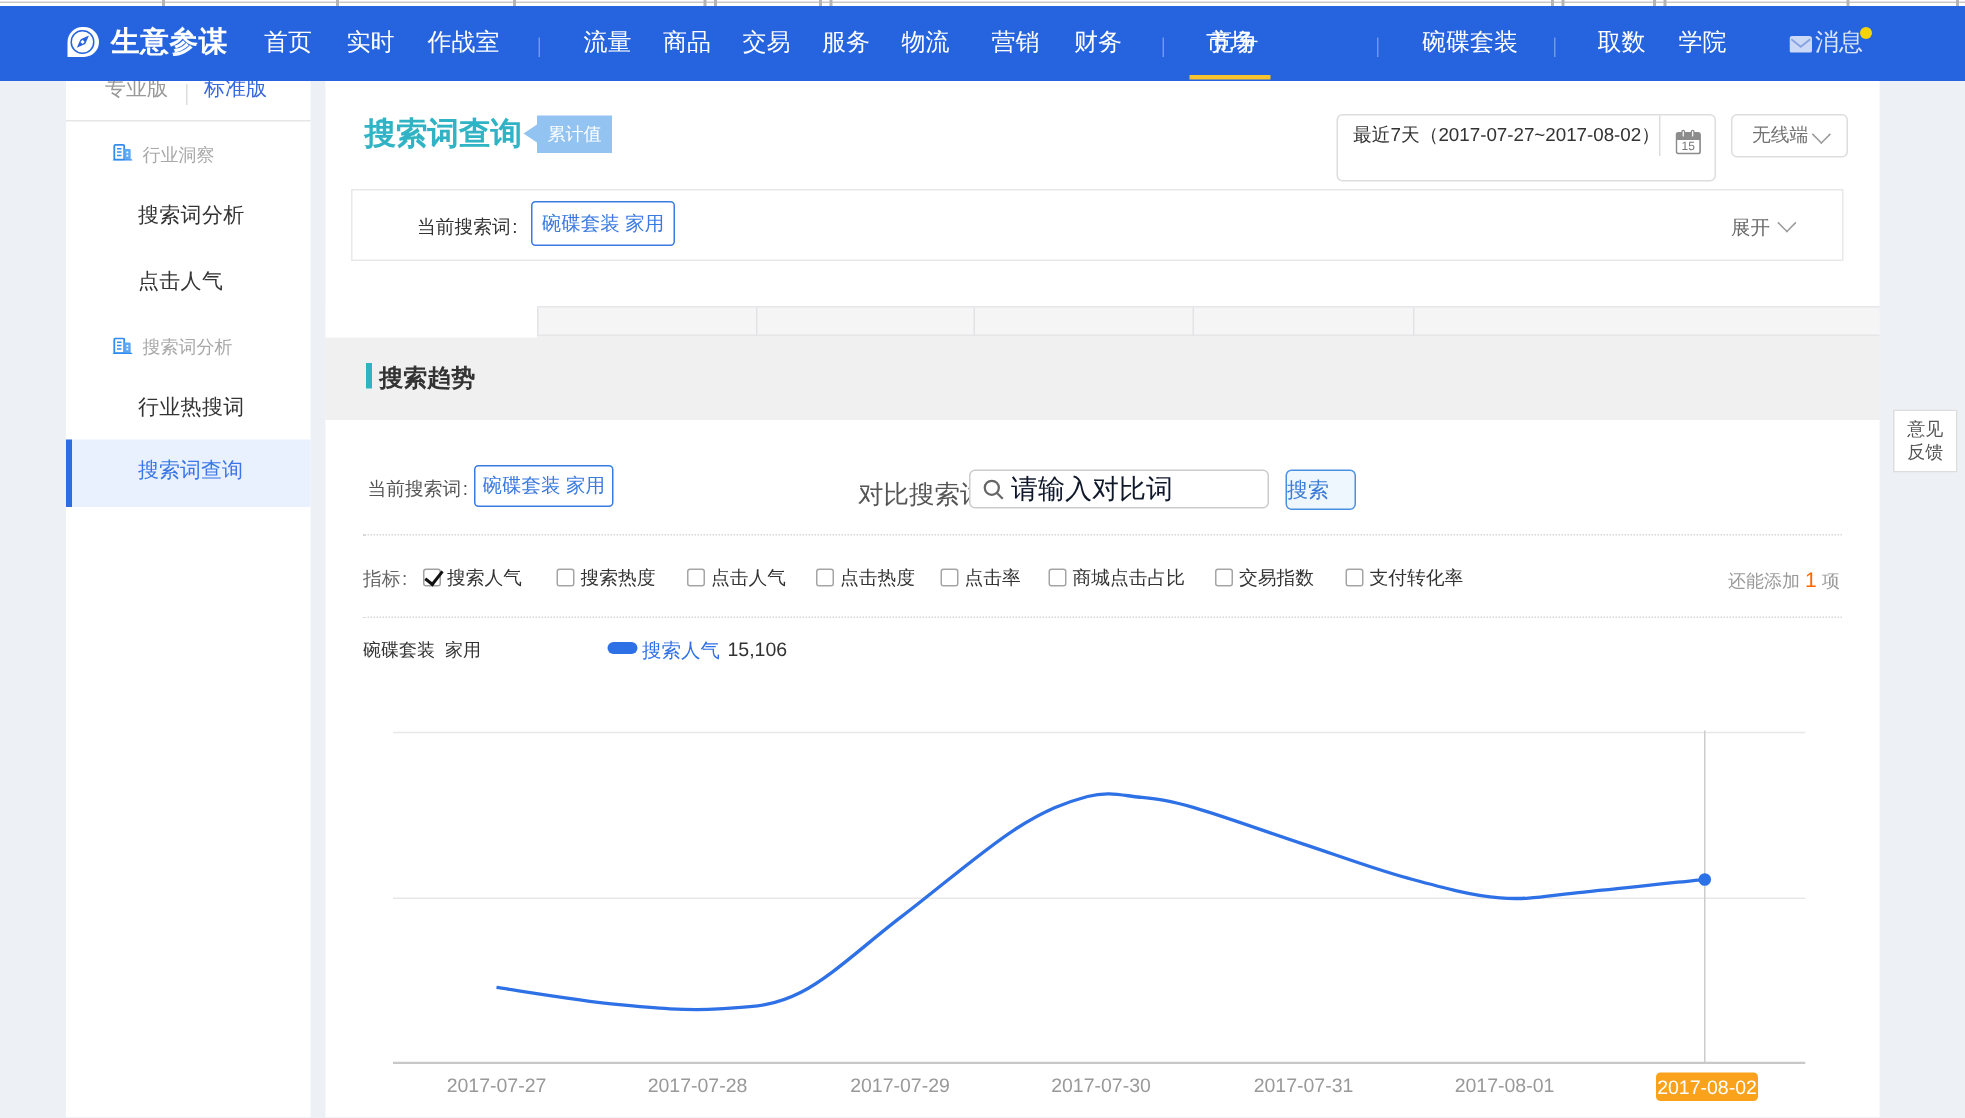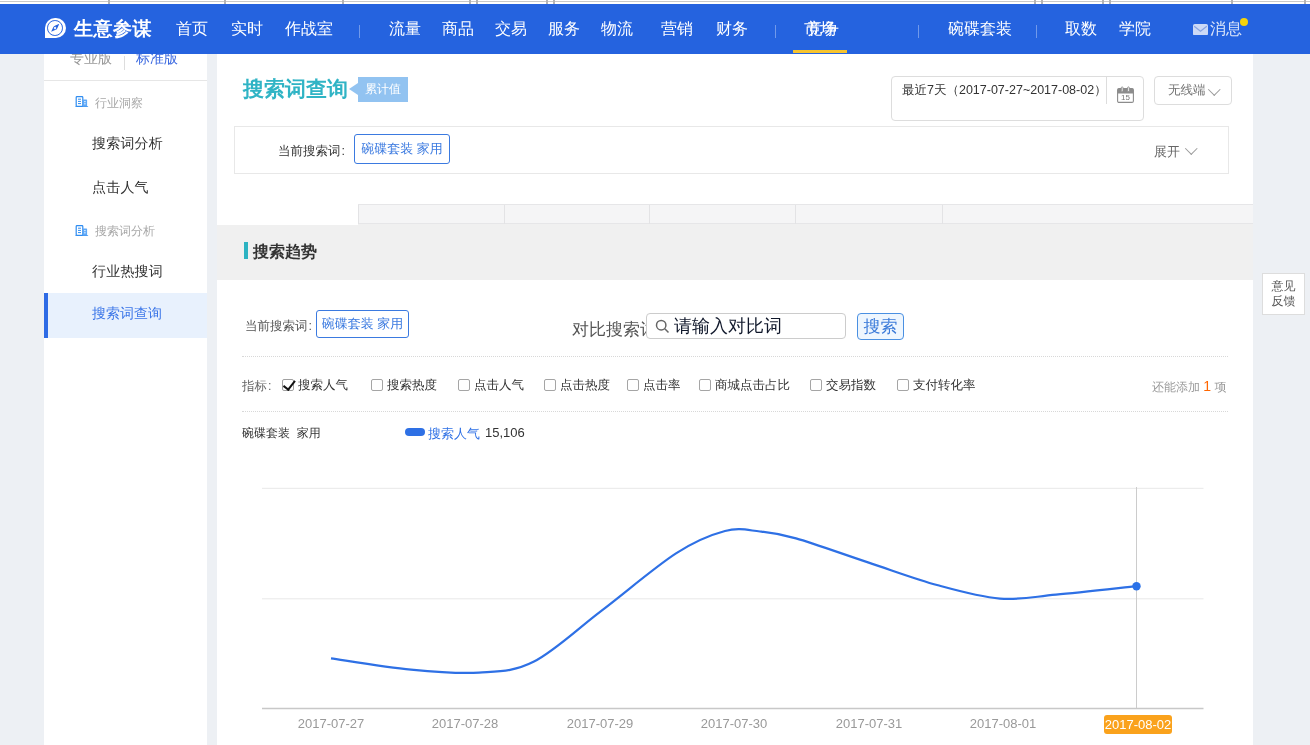--- a/index.html
+++ b/index.html
@@ -58,21 +58,21 @@
 #curbox .zk{position:absolute;left:919px;top:16px;font-size:13px;color:#666}
 
 #sectitle{left:244px;top:242px;z-index:6;font-size:16px;font-weight:bold;color:#333}
 #secbar{left:244px;top:242px;width:4px;height:17px;background:#2db3c2;z-index:7}
 
 #c2l1{left:245px;top:318px;font-size:12.5px;color:#555;z-index:6}
 #c2tb{left:316px;top:310px;width:93px;height:28px;line-height:26px}
 #c2l2{left:572px;top:318px;font-size:17px;color:#555;z-index:6}
 #input{left:646px;top:313px;width:200px;height:26px;border:1px solid #ccc;border-radius:4px;background:#fff;z-index:6}
 #input .ph{position:absolute;left:27px;top:0;line-height:24px;font-size:18px;color:#0f172a}
-#btn{left:857px;top:313px;width:47px;height:27px;border:1px solid #4a90e2;border-radius:4px;background:#eef6fe;color:#3a7ad9;font-size:17px;text-align:center;line-height:25px;z-index:6}
+#btn{left:857px;top:313px;width:47px;height:27px;border:1px solid #4a90e2;border-radius:4px;background:#eef6fe;color:#3a7ad9;font-size:14px;line-height:25px;z-index:6}
 .dot-line{position:absolute;left:242px;width:986px;height:0;border-top:1px dotted #d8d8d8;z-index:6}
 
 #zb{left:242px;top:378px;font-size:12.5px;color:#666;z-index:6}
 .cbg{position:absolute;top:377px;z-index:6;font-size:12.5px;color:#333;white-space:nowrap}
 .cb{display:inline-block;width:12px;height:12px;border:1px solid #a5a5a5;border-radius:2px;background:#fff;vertical-align:-2px;margin-right:4px}
 .cbc{display:inline-block;width:12px;height:12px;border:1px solid #a0a0a0;border-radius:2px;background:#fff;vertical-align:-2px;margin-right:4px;position:relative}
 .cbc:after{content:"";position:absolute;left:2.6px;top:-1.8px;width:4.6px;height:9.6px;border-right:2.1px solid #111;border-bottom:2.1px solid #111;transform:rotate(38deg)}
 #addmore{left:1152px;top:378px;font-size:12px;color:#999;z-index:6}
 #addmore b{color:#f60;font-weight:normal;font-size:14px}
 

